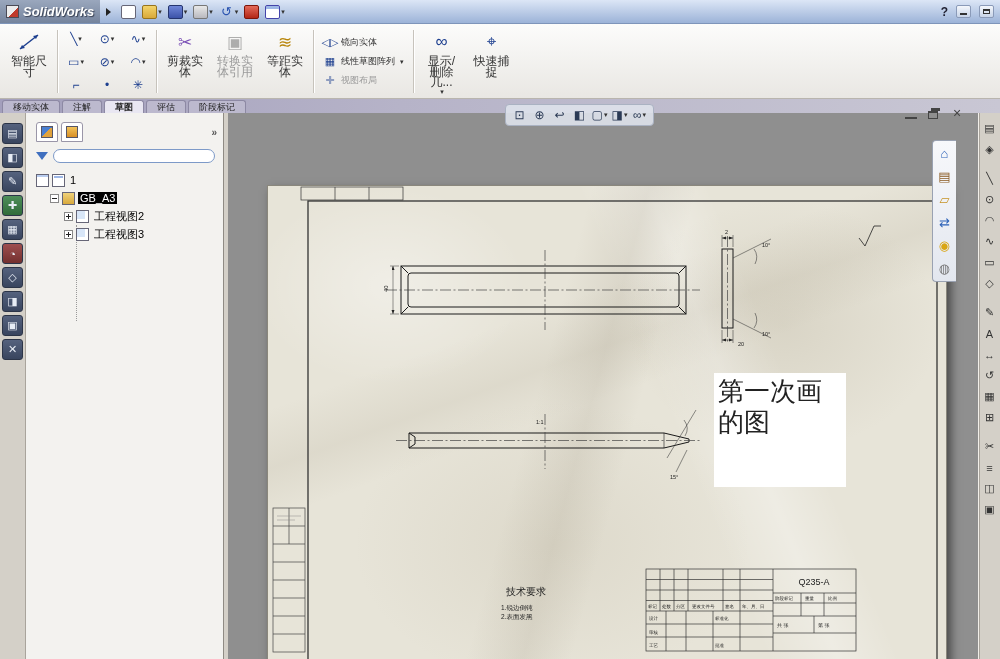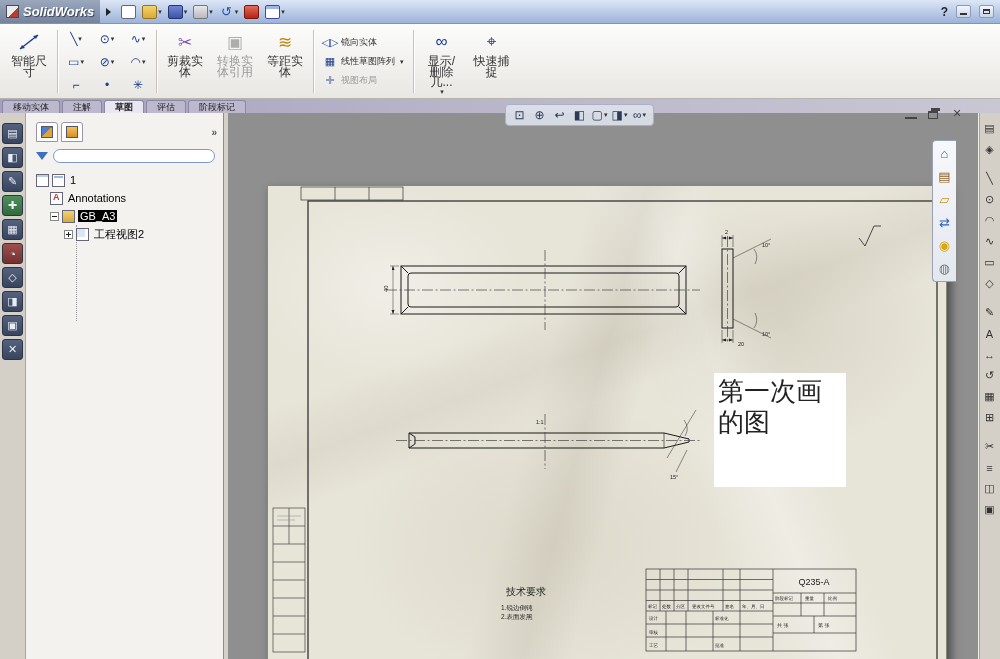--- a/index.html
+++ b/index.html
@@ -287,33 +287,34 @@
       <span class="funnel"></span>
       <input id="filterinput" style="">
     </div>
     <div id="tree">
       <div class="treeline"></div>
       <div class="trow" style="padding-left:4px">
         <span class="ti ti-doc"></span>
         <span class="ti ti-sheet"></span>
         <span class="tlabel">1</span>
       </div>
-      <div class="trow" style="padding-left:18px">
-        <span class="ti ti-anno"></span>
-        <span class="tlabel">Annotations</span>
-      </div>
       <div class="trow sel" style="padding-left:18px">
         <span class="exp"></span>
         <span class="ti ti-book"></span>
         <span class="tlabel">GB_A3</span>
       </div>
       <div class="trow" style="padding-left:32px">
         <span class="exp plus"></span>
         <span class="ti ti-view"></span>
         <span class="tlabel">工程视图2</span>
+      </div>
+      <div class="trow" style="padding-left:32px">
+        <span class="exp plus"></span>
+        <span class="ti ti-view"></span>
+        <span class="tlabel">工程视图3</span>
       </div>
     </div>
     <div id="collapsehandle">◂</div>
   </div>
 
   <div id="canvas">
     <div id="sheet">
       <svg width="680" height="500" viewBox="0 0 680 500">
         <defs>
           <marker id="arr" markerWidth="9" markerHeight="8" refX="8" refY="3" orient="auto-start-reverse">

